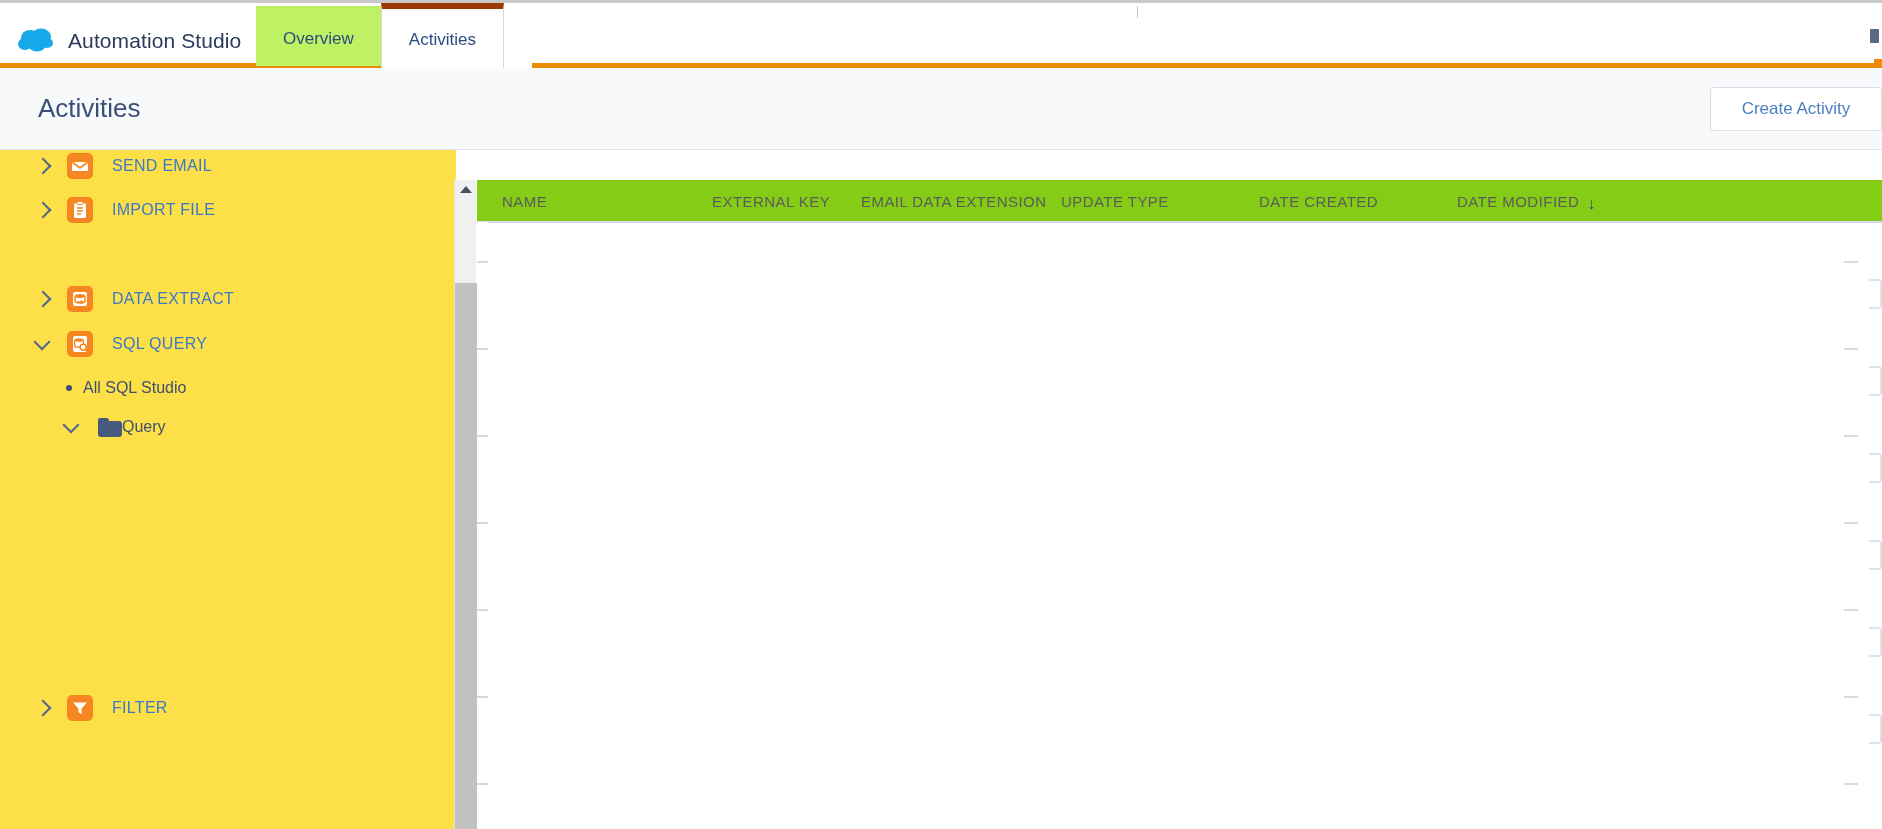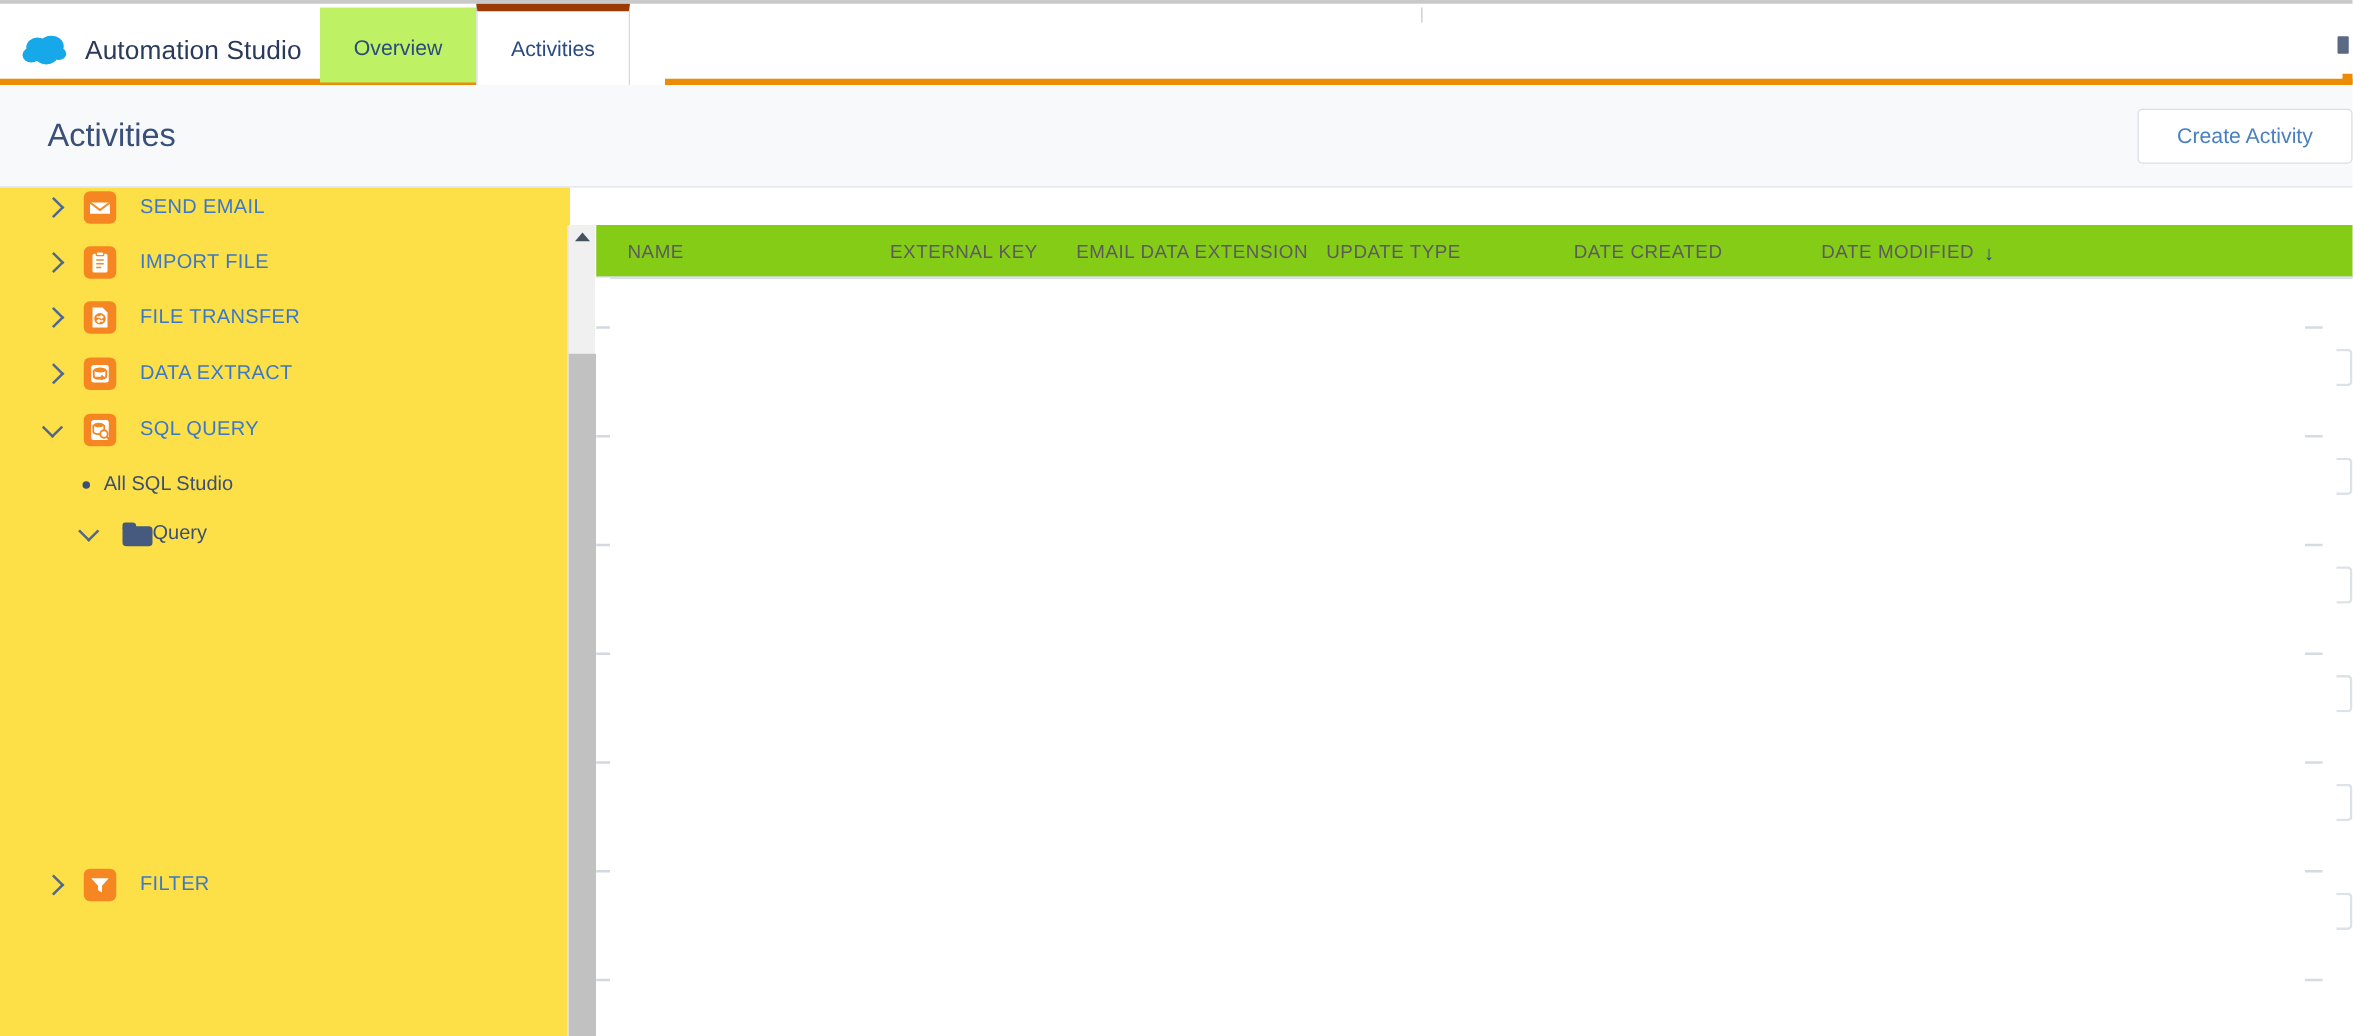--- a/index.html
+++ b/index.html
@@ -391,34 +391,20 @@
       <span class="ico">
         <svg width="18" height="18" viewBox="0 0 18 18">
           <rect x="3" y="2" width="12" height="15" rx="1.5" fill="#fff"></rect>
           <rect x="6" y="0.5" width="6" height="3" rx="1" fill="#fff" stroke="#f68621" stroke-width="1"></rect>
           <g stroke="#f68621" stroke-width="1.3">
             <path d="M6 7h6M6 10h6M6 13h4"></path>
           </g>
         </svg>
       </span>
       <span class="tree-label">IMPORT FILE</span>
-    </div>
-    <div class="tree-row" style="top: 82px;">
-      <span class="chev"></span>
-      <span class="ico">
-        <svg width="18" height="18" viewBox="0 0 18 18">
-          <path d="M3 1h8l4 4v12H3z" fill="#fff"></path>
-          <circle cx="9" cy="10" r="4.6" fill="#f68621"></circle>
-          <g stroke="#fff" stroke-width="1.3" fill="none">
-            <path d="M6.4 8.6h4.6M9.6 7.2l1.6 1.4-1.6 1.4"></path>
-            <path d="M11.6 11.8H7m1.6 1.4L7 11.8l1.6-1.4"></path>
-          </g>
-        </svg>
-      </span>
-      <span class="tree-label">FILE TRANSFER</span>
     </div>
     <div class="tree-row" style="top: 127px;">
       <span class="chev"></span>
       <span class="ico">
         <svg width="18" height="18" viewBox="0 0 18 18">
           <rect x="2" y="2" width="14" height="14" rx="2" fill="#fff"></rect>
           <ellipse cx="9" cy="6" rx="5" ry="2" fill="#f68621"></ellipse>
           <path d="M4 6v5c0 1.1 2.2 2 5 2s5-.9 5-2V6" fill="none" stroke="#f68621" stroke-width="1.5"></path>
           <path d="M6 12h6m-2-1.6L12 12l-2 1.6" stroke="#f68621" stroke-width="1.3" fill="none"></path>
         </svg>

